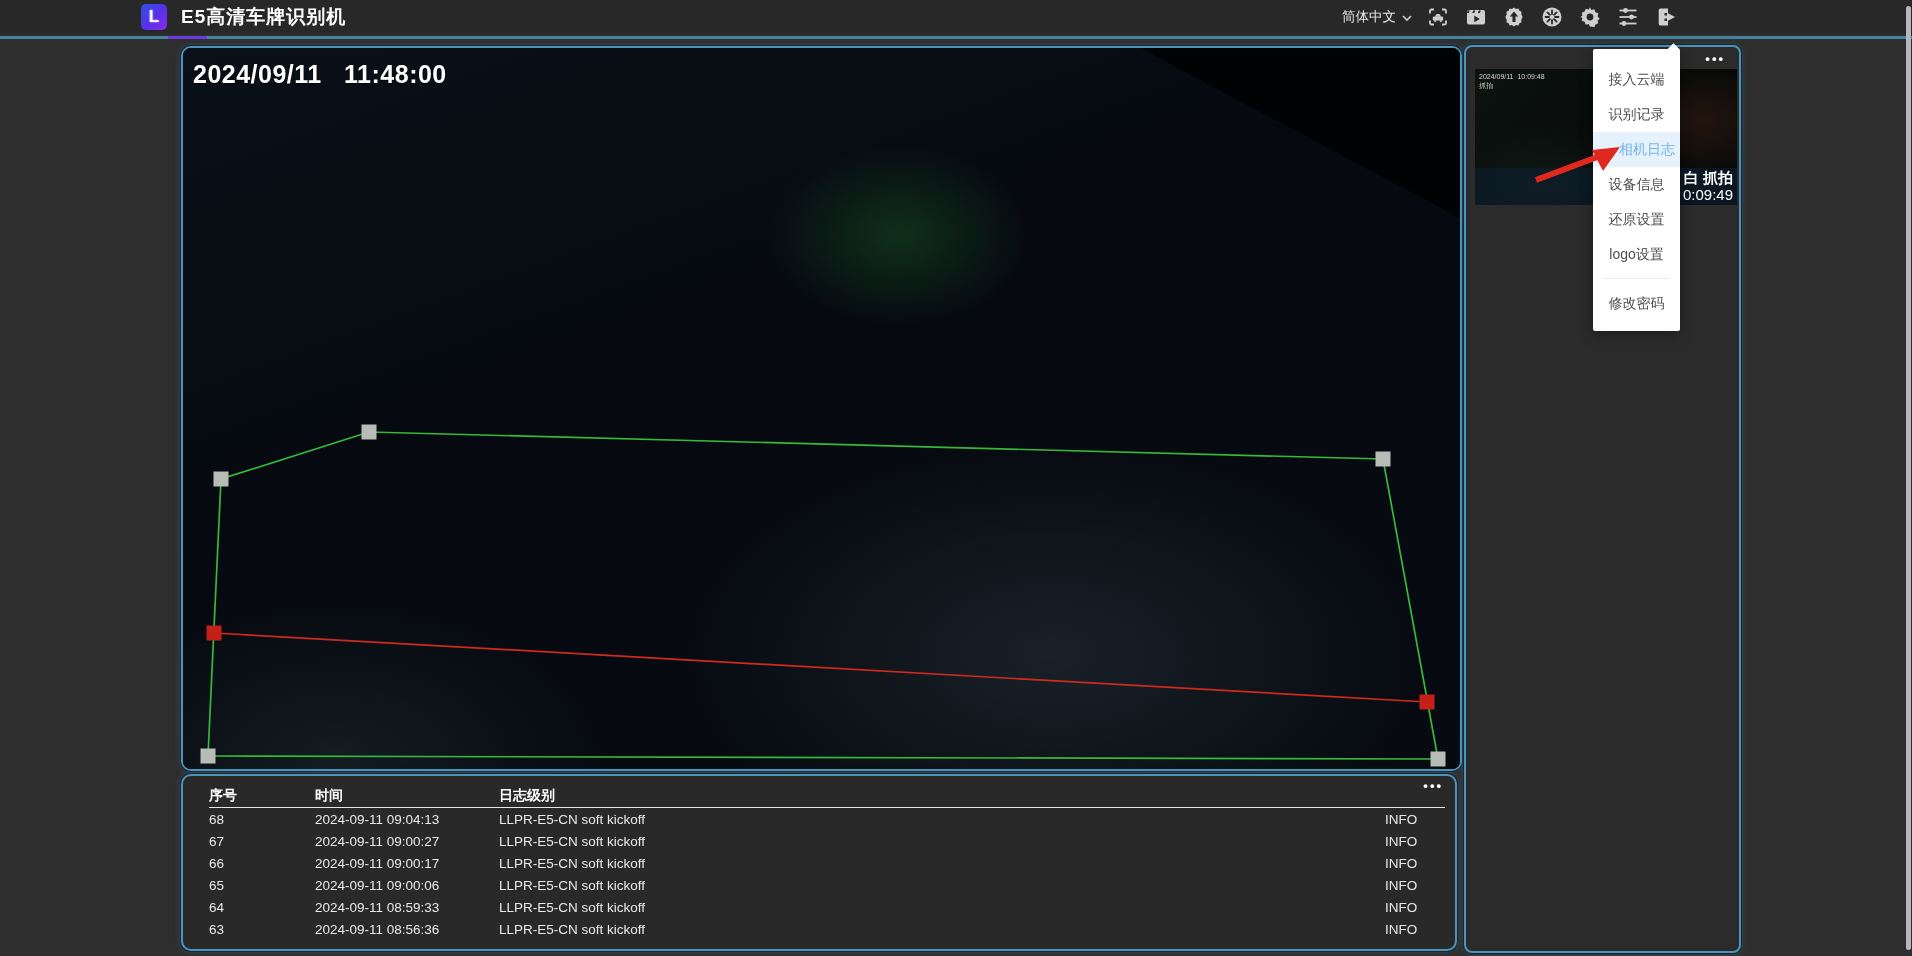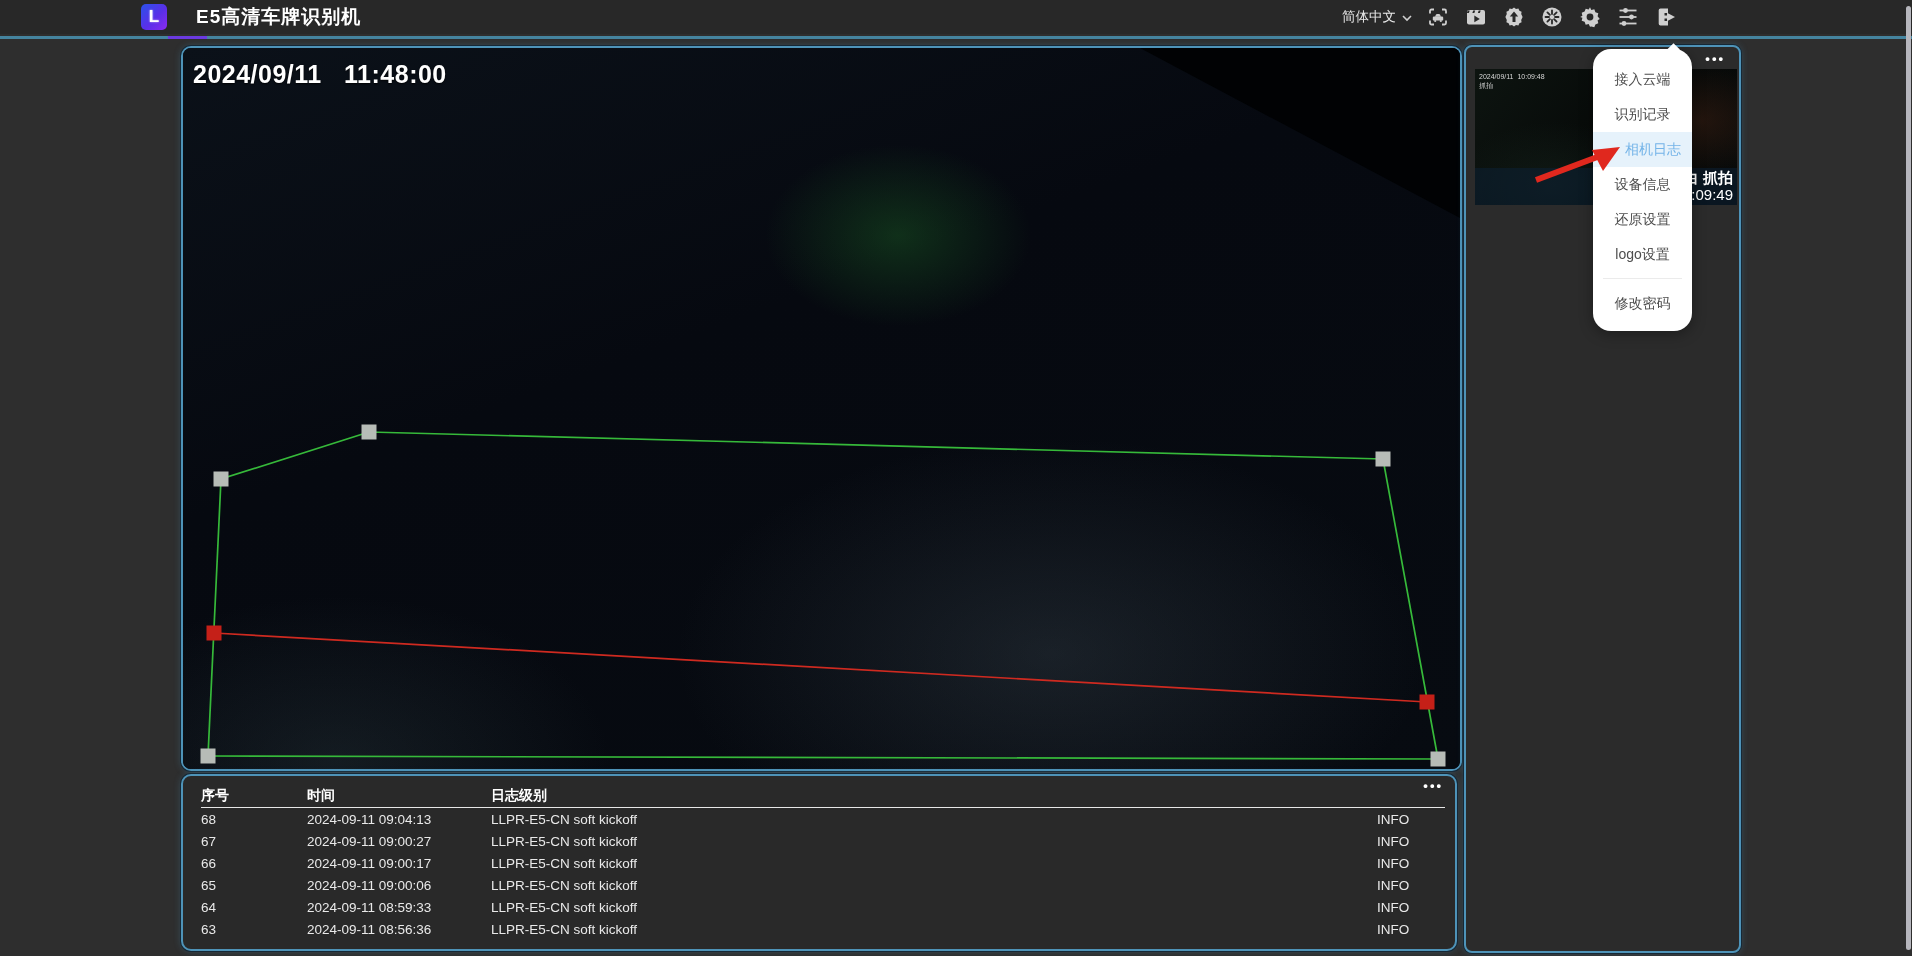--- a/index.html
+++ b/index.html
@@ -6,21 +6,21 @@
   html,body { width:1912px; height:956px; overflow:hidden; background:#2e2e2e;
     font-family:"Liberation Sans","DejaVu Sans",sans-serif; }
   .stage { position:relative; width:1912px; height:956px; background:#2e2e2e; }
 
   
   .topbar { position:absolute; left:0; top:0; width:100%; height:34px; background:#282828; }
   .logo { position:absolute; left:141px; top:4px; width:26px; height:26px; border-radius:5px;
     background:linear-gradient(135deg,#2a52e8 0%,#5a2fe8 55%,#8b2bf0 100%);
     color:#fff; font-weight:bold; font-size:17px; line-height:26px; text-align:center;
     text-shadow:0 0 2px rgba(255,255,255,.8); }
-  .app-title { position:absolute; left:196px; top:0; height:34px; line-height:34px;
+  .app-title { position:absolute; left:181px; top:0; height:34px; line-height:34px;
     color:#fff; font-size:19px; font-weight:bold; letter-spacing:1px; }
   .topbar-right { position:absolute; left:1342px; top:0; height:34px; display:flex;
     align-items:center; gap:14px;text-align:center; }
   .lang { display:flex; align-items:center; gap:6px; color:#e8e8e8; font-size:13.5px;
     cursor:pointer; white-space:nowrap; }
   .icon-btn { width:24px; height:24px; display:flex; align-items:center; justify-content:center;
     cursor:pointer; }
   .icon-btn svg { display:block; }
 
   
@@ -43,21 +43,21 @@
     font-weight:bold; letter-spacing:.5px; white-space:pre; text-shadow:0 1px 2px rgba(0,0,0,.8); }
   .roi-svg { position:absolute; inset:0; width:100%; height:100%; }
 
   
   .log-panel { position:absolute; left:181px; top:774px; width:1276px; height:177px;
     border:2px solid #4e93b8; border-radius:10px; background:#292929; overflow:hidden;
     box-shadow:0 0 0 1px rgba(15,35,50,.8), 0 0 7px rgba(78,147,184,.35); }
   .more-dots { position:absolute; color:#fff; font-size:13px; font-weight:bold;
     letter-spacing:2px; cursor:pointer; line-height:14px; }
   .log-dots { right:12px; top:3px; }
-  .log-table { position:absolute; left:18px; right:10px; top:8px; }
+  .log-table { position:absolute; left:26px; right:10px; top:8px; }
   .log-row { display:grid; grid-template-columns:106px 184px 886px 1fr; align-items:center; }
   .log-head { height:24px; color:#fff; font-weight:bold; font-size:14px;
     border-bottom:1.5px solid #e6e6e6; }
   .log-data { height:22px; color:#e9e9e9; font-size:13.5px; }
 
   
   .sidebar { position:absolute; left:1464px; top:45px; width:277px; height:908px;
     border:2px solid #4e93b8; border-radius:8px; background:#2b2b2b;
     box-shadow:0 0 0 1px rgba(15,35,50,.8), 0 0 7px rgba(78,147,184,.35); }
   .sidebar-dots { right:14px; top:5px; }
@@ -68,22 +68,22 @@
       radial-gradient(140px 90px at 30% 85%, rgba(30,50,40,.35), transparent 70%),
       linear-gradient(125deg,#0d1410 0%,#060908 55%,#070a0a 100%); }
   .thumb-osd { position:absolute; left:4px; top:3px; color:#d8d8d8; font-size:7px;
     line-height:9px; white-space:pre; }
   .thumb-overlay { position:absolute; left:0; right:0; bottom:0; padding:1px 4px 2px;
     background:rgba(12,32,52,.55); text-align:right; color:#fff; }
   .thumb-overlay .l1 { font-size:15px; font-weight:bold; line-height:17px; }
   .thumb-overlay .l2 { font-size:15px; line-height:17px; }
 
   
-  .menu { position:absolute; left:1593px; top:49px; width:99px; background:#fff;
-    border-radius:18px; padding:13px 0 10px; z-index:10;
+  .menu { position:absolute; left:1593px; top:49px; width:87px; background:#fff;
+    border-radius:2px; padding:13px 0 10px; z-index:10;
     box-shadow:0 3px 14px rgba(0,0,0,.35); }
   .menu-caret { position:absolute; left:76px; top:-4px; width:9px; height:9px; background:#fff;
     transform:rotate(45deg); }
   .menu-item { height:35px; line-height:35px; text-align:center; font-size:14px;
     color:#4d4d4d; cursor:pointer; }
   .menu-item.active { color:#74b4e8; background:#e6f2fb;padding-left:21px; }
   .menu-divider { border-top:1px solid #ebebeb; margin:6px 10px 7px; }
 
   
   .arrow-svg { position:absolute; left:1518px; top:136px; z-index:20; pointer-events:none; }

